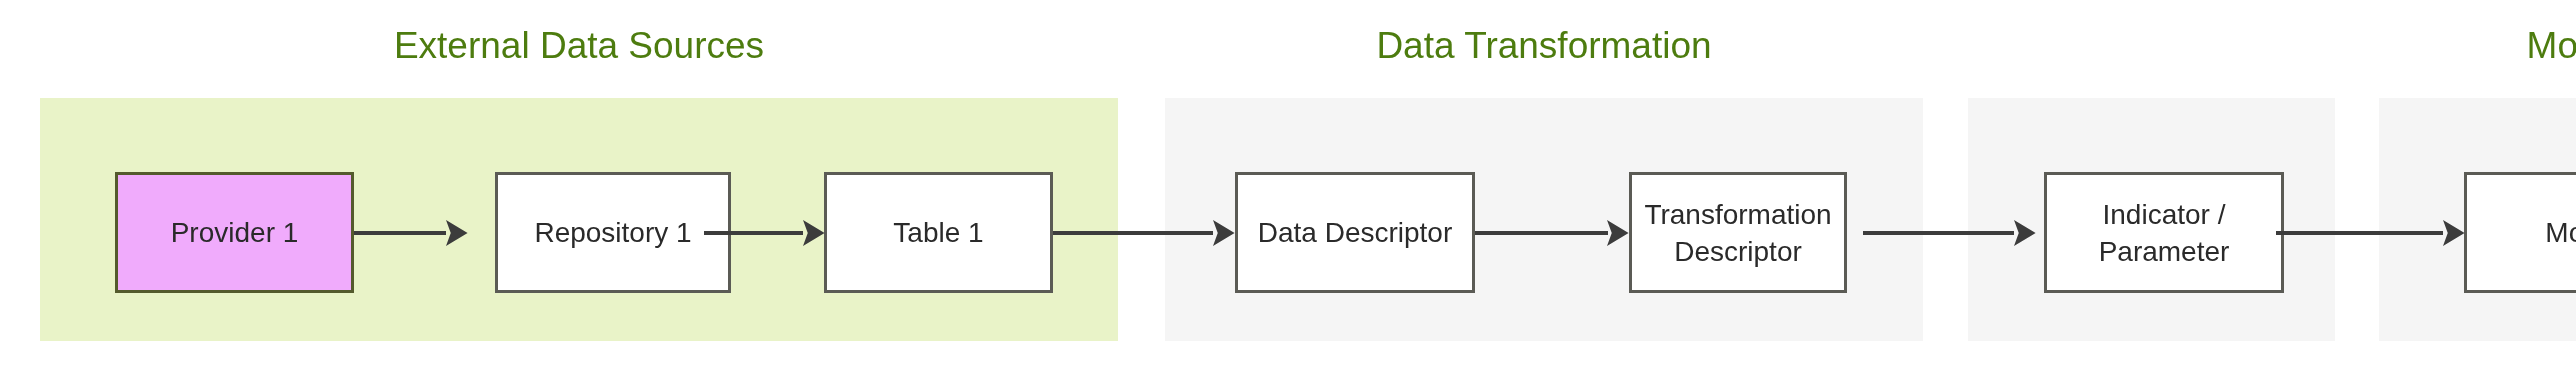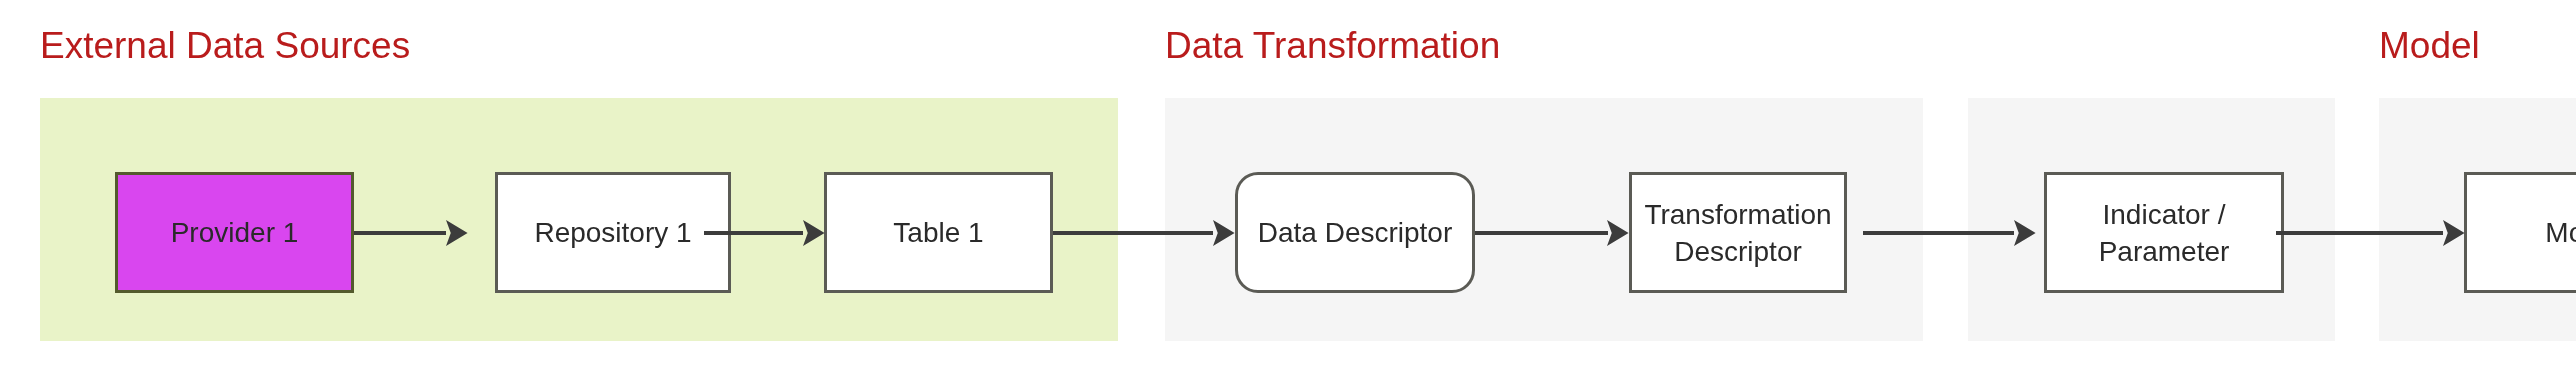--- a/index.html
+++ b/index.html
@@ -6,31 +6,31 @@
   #canvas{
     position:relative;
     width:2823px;height:376px;
     background:#ffffff;
     font-family:"Liberation Sans", sans-serif;
     overflow:hidden;
   }
   .section{position:absolute;top:98px;height:243px;}
   .section-title{
     position:absolute;top:24px;height:43px;line-height:43px;
-    font-size:37px;color:#b91c1c;letter-spacing:0px;
+    text-align:center;font-size:37px;color:#4d7c0f;letter-spacing:0px;
   }
   .node{
     position:absolute;top:172px;height:121px;
     box-sizing:border-box;
     background:#ffffff;border:3.6px solid #5b5b55;
     display:flex;align-items:center;justify-content:center;
     text-align:center;font-size:28px;line-height:37px;color:#2a2a2a;
     white-space:pre-line;
   }
-  .node.accent{background:#d946ef;border-color:#545a2d;}
+  .node.accent{background:#f0abfc;border-color:#545a2d;}
   .edge-line{position:absolute;top:231px;height:3.6px;background:#3c3c3c;}
   .edge-head{
     position:absolute;top:220px;width:21.6px;height:26px;background:#3c3c3c;
     clip-path:polygon(0% 0%, 100% 50%, 0% 100%, 22% 50%);
   }
 </style>
 </head>
 <body>
 
 <div id="canvas">
@@ -40,21 +40,21 @@
   <div class="section" style="left:1968px;width:367px;background:#f5f5f5;"></div>
   <div class="section" style="left:2379px;width:396px;background:#f5f5f5;"></div>
 
   <div class="section-title" style="left:40px;width:1078px;">External Data Sources</div>
   <div class="section-title" style="left:1165px;width:758px;">Data Transformation</div>
   <div class="section-title" style="left:2379px;width:396px;">Model</div>
 
   <div class="node accent" style="left:115px;width:239px;">Provider 1</div>
   <div class="node" style="left:468px;width:236px;margin-left:27px;">Repository 1</div>
   <div class="node" style="left:824px;width:229px;">Table 1</div>
-  <div class="node" style="left:1235px;width:240px;border-radius:23px;">Data Descriptor</div>
+  <div class="node" style="left:1235px;width:240px;">Data Descriptor</div>
   <div class="node" style="left:1629px;width:218px;">Transformation
 Descriptor</div>
   <div class="node" style="left:2036px;width:240px;margin-left:8px;">Indicator /
 Parameter</div>
   <div class="node" style="left:2464px;width:239px;">Model</div>
 
   <div>
     <div class="edge-line" style="left:354px;width:92px;"></div>
     <div class="edge-head" style="left:446px;"></div>
   </div>

